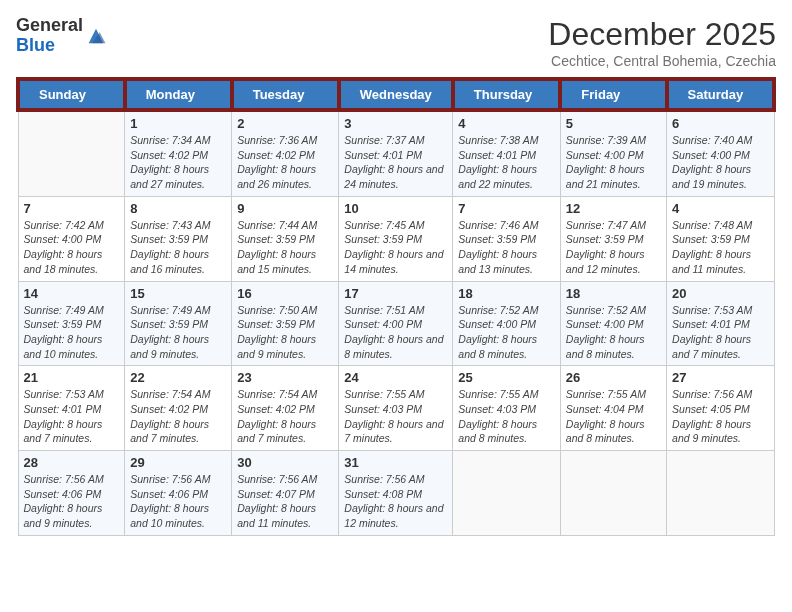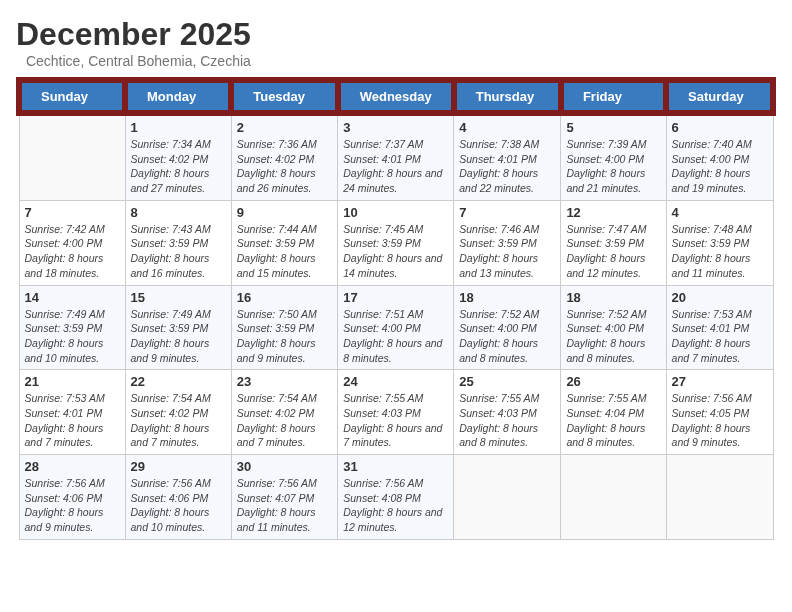--- a/index.html
+++ b/index.html
@@ -32,39 +32,39 @@
     .logo-icon {
       width: 22px;
       height: 22px;
       margin-left: 2px;
     }
     .title-block {
       text-align: right;
     }
     .month-title {
       font-size: 32px;
-      font-weight: bold;
+      font-weight: normal;
       color: #333;
     }
     .location {
       font-size: 14px;
       color: #737373;
     }
     .calendar {
       width: 100%;
       border-collapse: collapse;
       border: 1px solid #ccc;
     }
     .calendar th {
       background-color: #3a7abf;
       color: #fff;
       text-align: left;
       padding: 6px 19px;
       font-size: 13px;
-      border: 6px solid #7f1d1d;
+      border: 4px solid #7f1d1d;
     }
     .calendar td {
       vertical-align: top;
       padding: 4px 5px;
       border: 1px solid #ccc;
       width: calc(100% / 7);
       min-height: 90px;
       background: #fff;
     }
     .calendar tr:nth-child(odd) td {
@@ -87,20 +87,30 @@
       font-style: italic;
     }
     .empty-cell {
       background: #f9f9f9 !important;
     }
   </style>
 </head>
 <body>
 
 <div class="header">
+  <div class="logo">
+    <div class="logo-text">
+      <span class="general">General</span>
+      <span class="blue">Blue</span>
+    </div>
+    <svg class="logo-icon" viewBox="0 0 30 30">
+      <polygon points="5,25 15,5 25,25" fill="#3a7abf"></polygon>
+      <polygon points="10,25 20,10 28,25" fill="#2a5a9f" opacity="0.6"></polygon>
+    </svg>
+  </div>
   <div class="title-block">
     <div class="month-title">December 2025</div>
     <div class="location">Cechtice, Central Bohemia, Czechia</div>
   </div>
 </div>
 
 <table class="calendar">
   <thead>
     <tr>
     <th>Sunday</th>

